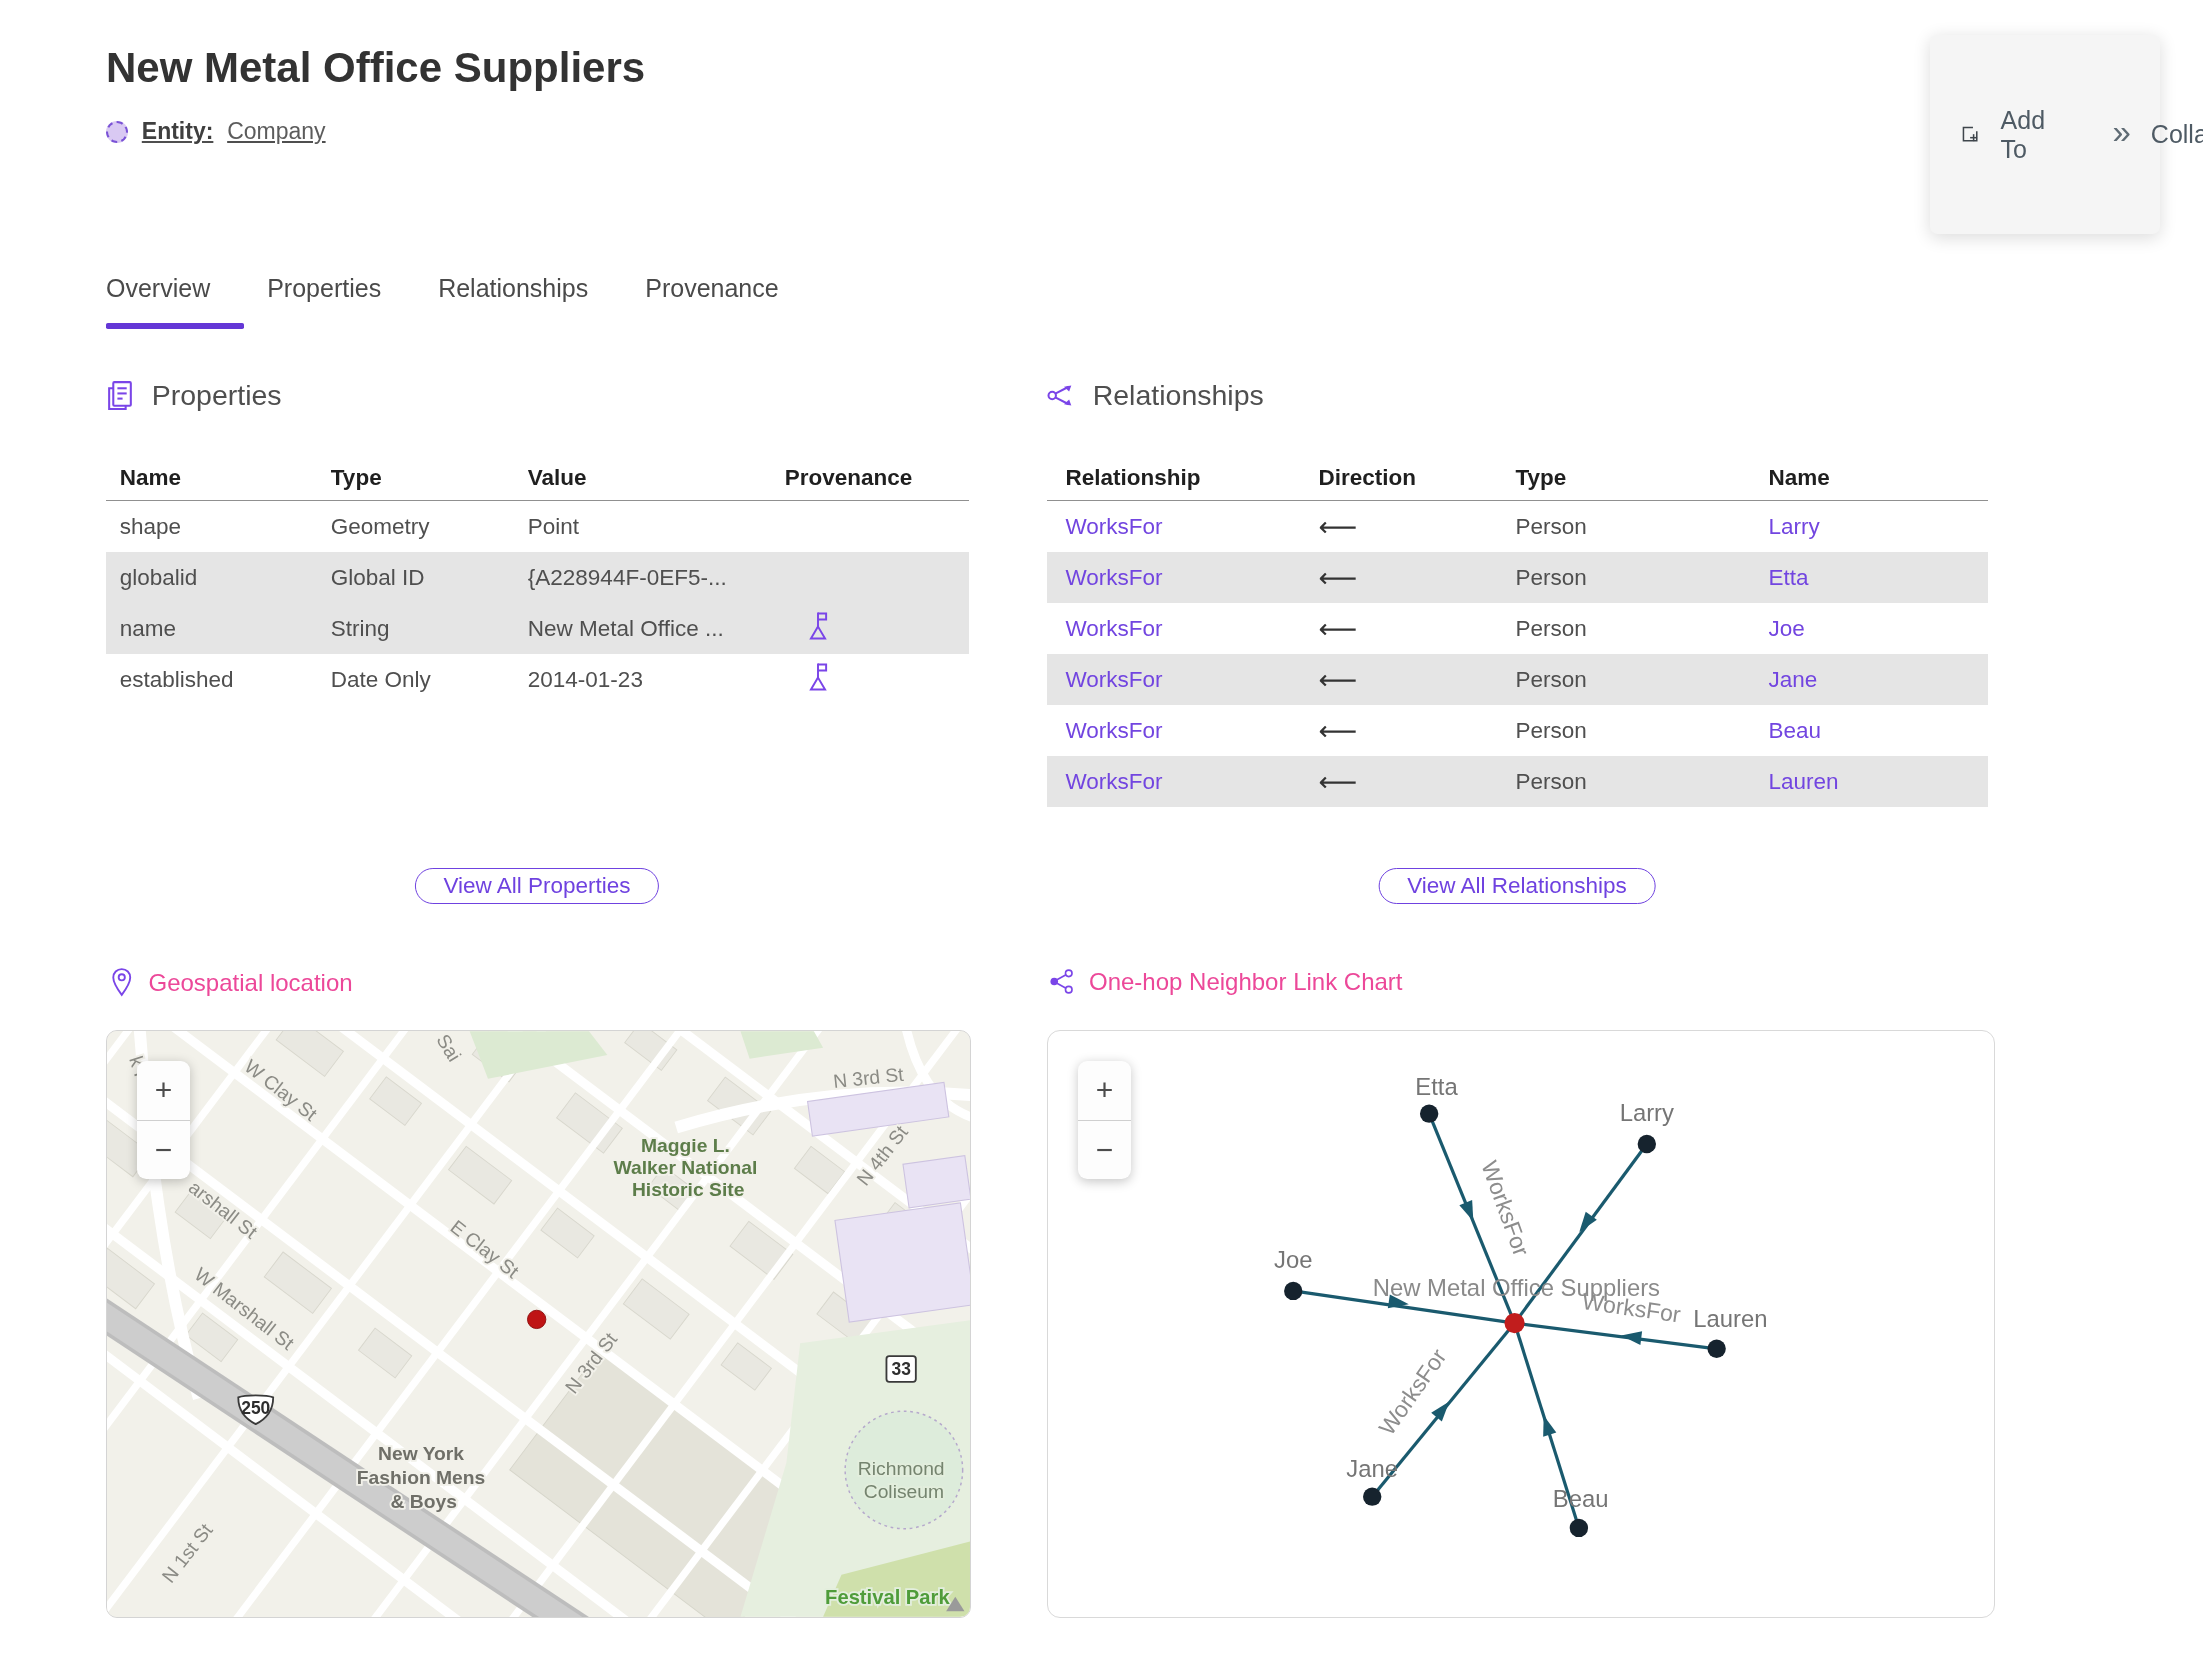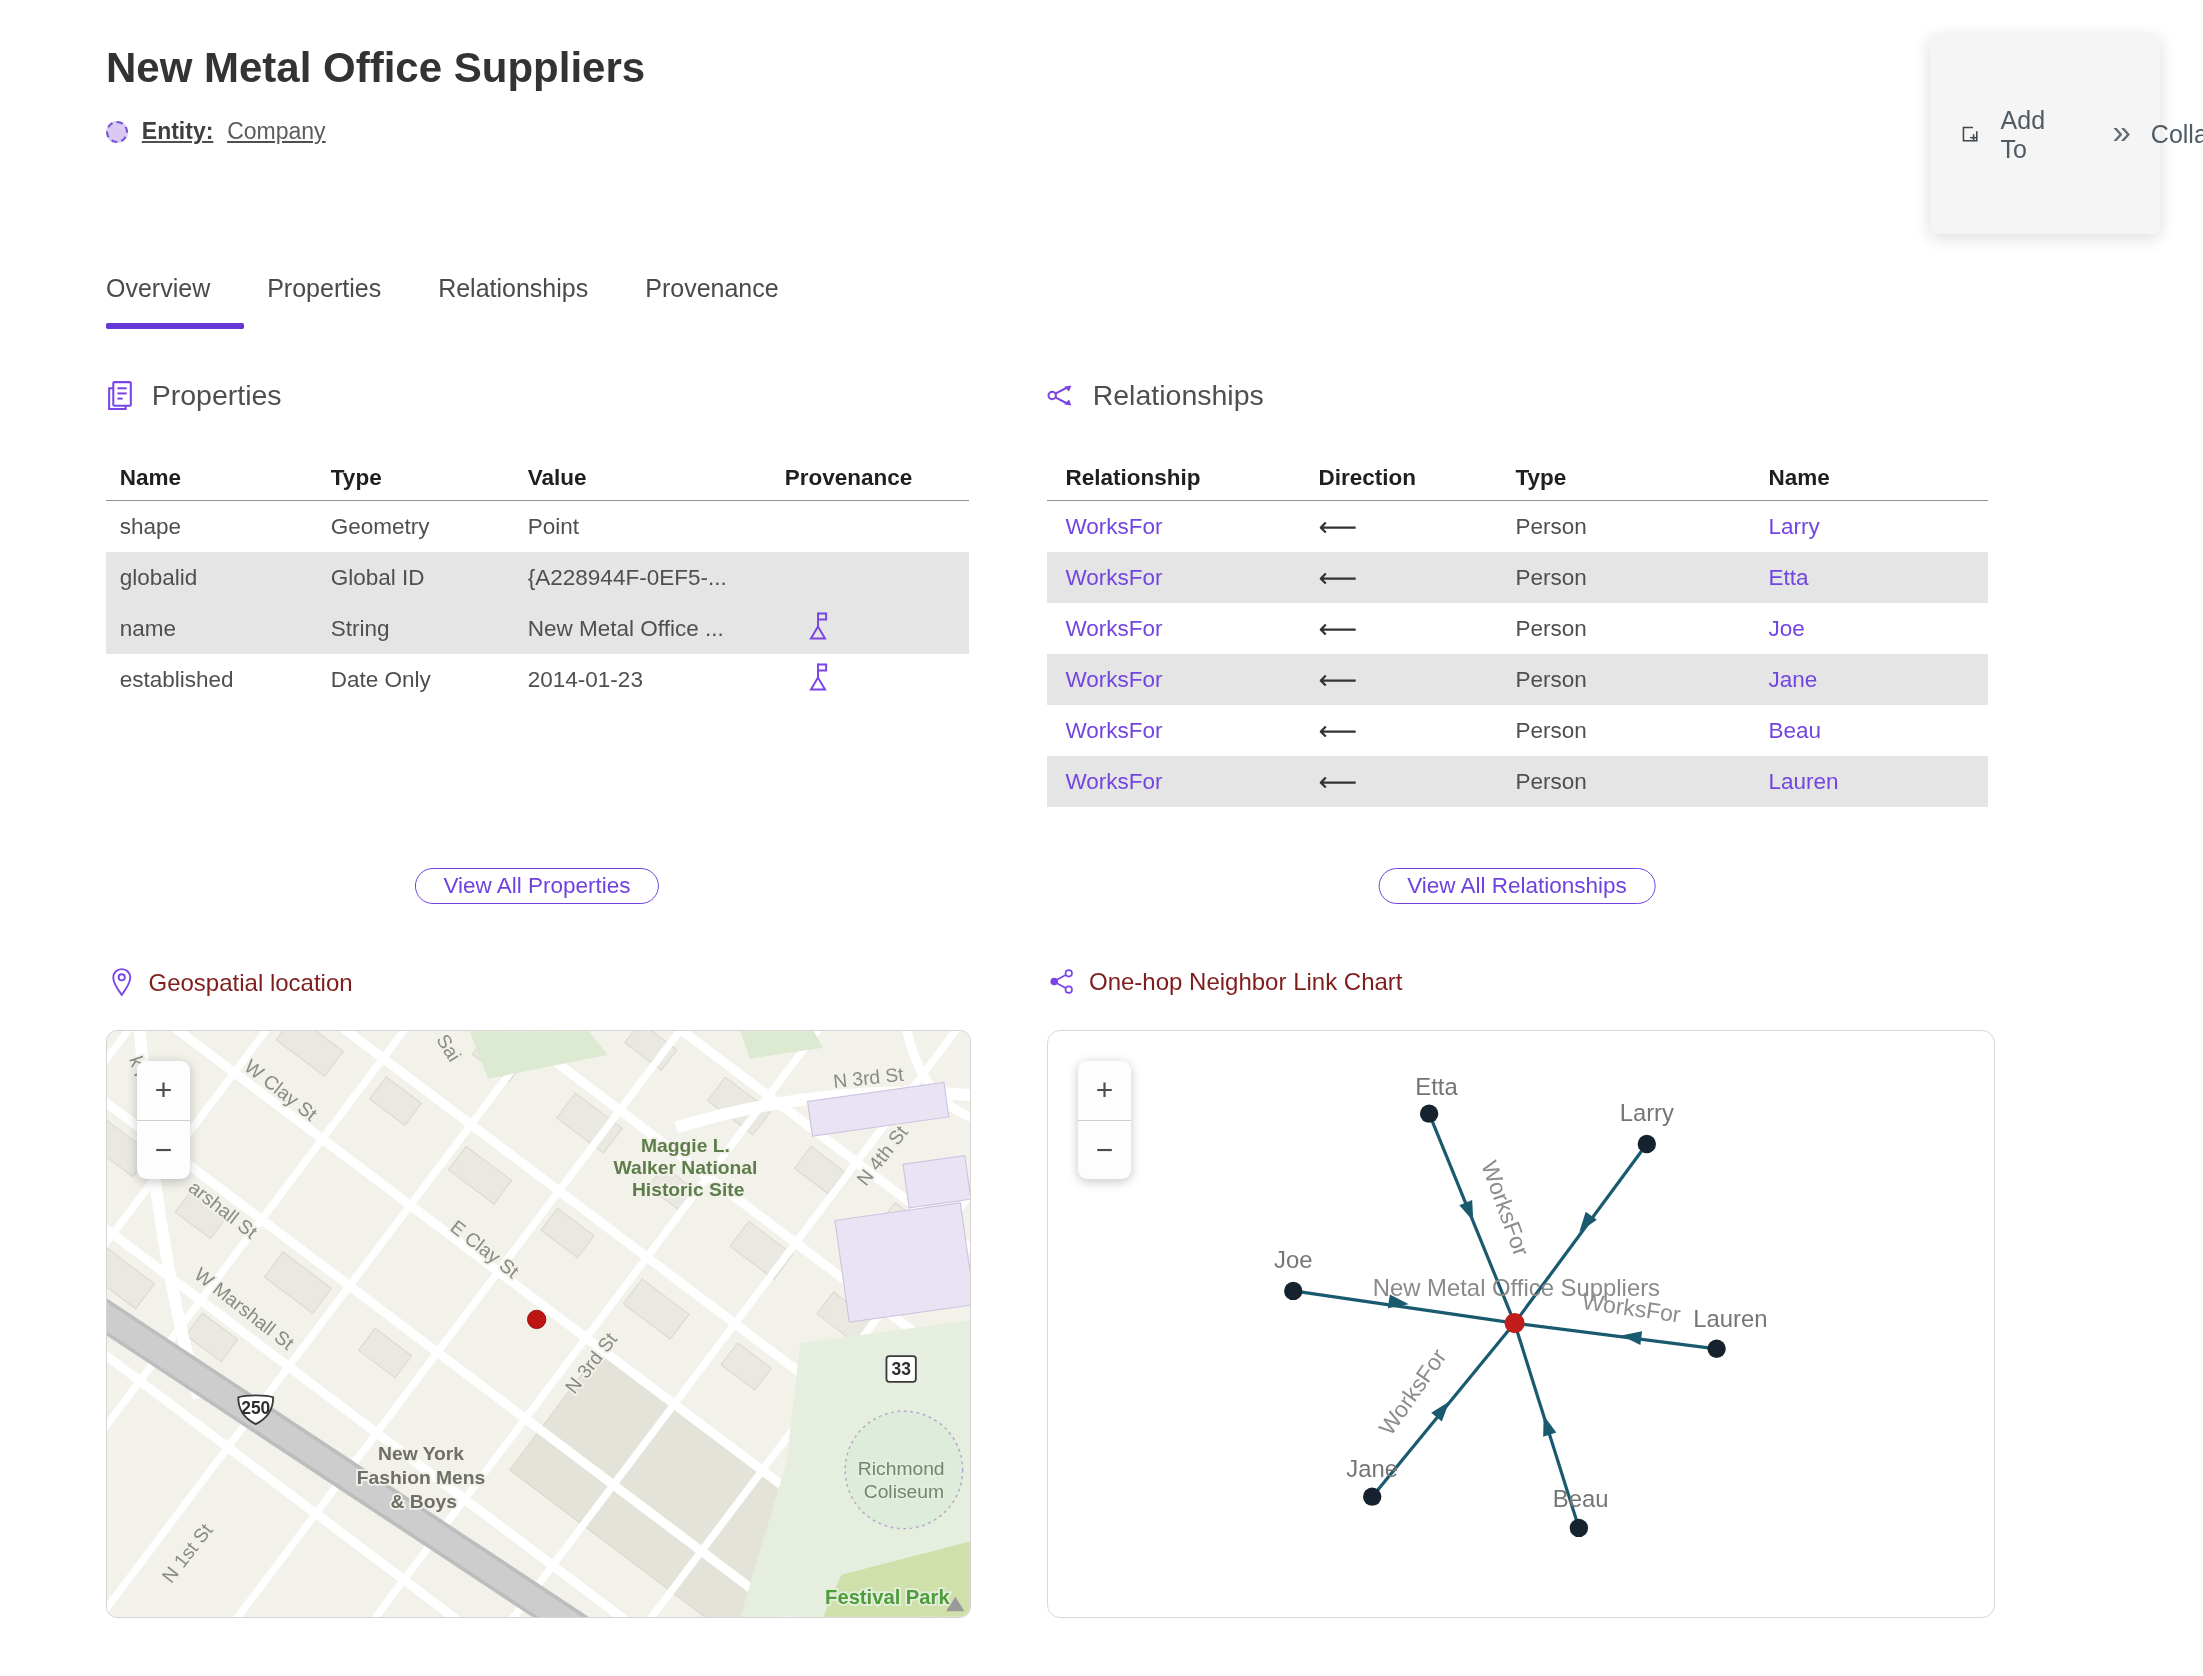--- a/index.html
+++ b/index.html
@@ -21,21 +21,21 @@
   .action-item{display:flex;align-items:center;gap:20px;padding:0 29px;color:#4e5a64;font-size:25px;cursor:pointer;}
   .chevrons{font-size:33px;color:#5f6b74;line-height:1;transform:translateY(-2.8px);}
 
   
   .tabs{position:absolute;left:106px;top:274px;display:flex;gap:57px;font-size:25px;color:#4a4a4a;}
   .tab{cursor:pointer;}
   .tab-underline{position:absolute;left:106px;top:323px;width:138px;height:5.5px;background:#6437d6;border-radius:1.8px;}
 
   
   .sec-head{position:absolute;display:flex;align-items:center;gap:14.7px;font-size:28.5px;color:#4f4f4f;}
-  .sub-head{position:absolute;display:flex;align-items:center;gap:13px;font-size:24px;color:#7f1d1d;}
+  .sub-head{position:absolute;display:flex;align-items:center;gap:13px;font-size:24px;color:#ec4899;}
 
   
   .tbl{position:absolute;font-size:22.5px;color:#4f4f4f;}
   .tbl .hdr{display:grid;height:46px;align-items:center;font-weight:700;color:#1f1f1f;border-bottom:0.9px solid #909090;box-sizing:border-box;}
   .tbl .row{display:grid;height:51px;align-items:center;}
   .tbl .row.alt{background:#e5e5e5;}
   .ptable{width:863px;}
   .ptable .hdr,.ptable .row{grid-template-columns:211px 197px 257px 1fr;padding-left:13.8px;}
   .rtable{width:941px;}
   .rtable .hdr,.rtable .row{grid-template-columns:253px 197px 253px 1fr;padding-left:18.4px;}

